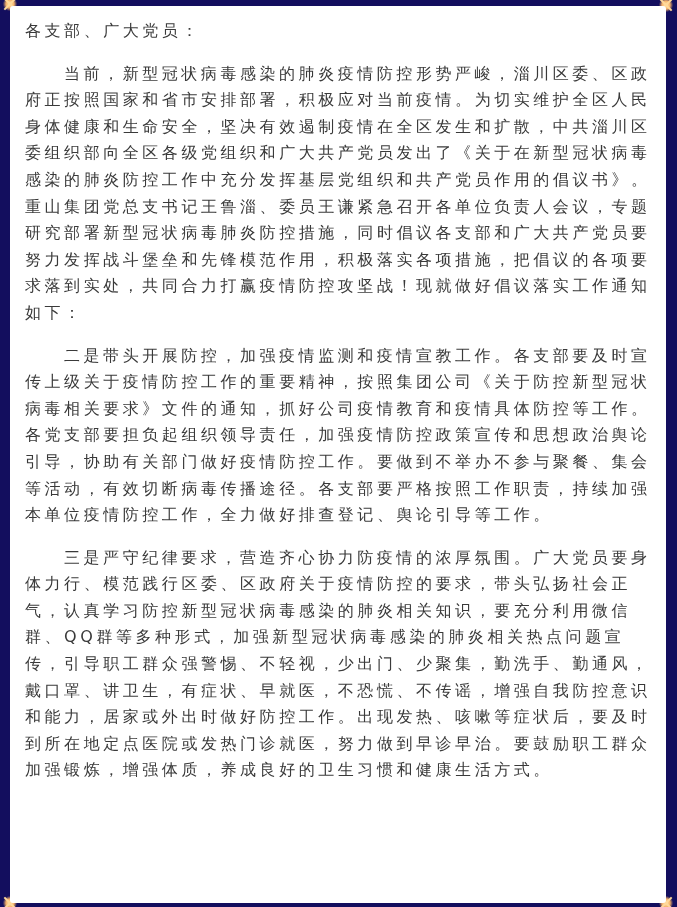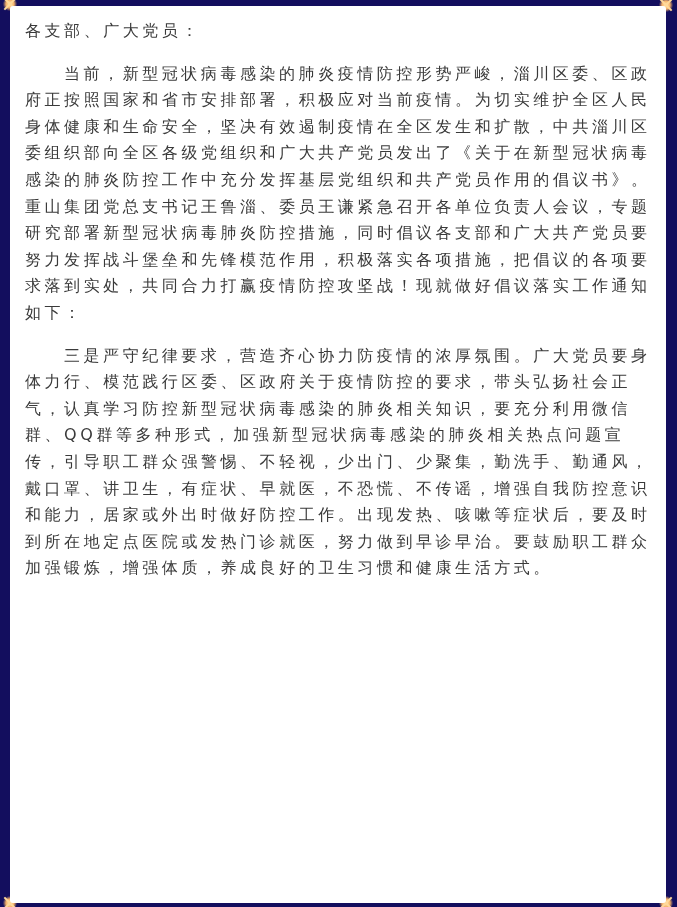--- a/index.html
+++ b/index.html
@@ -62,16 +62,17 @@
 
 <div class="sparkle sp-tl"></div>
 <div class="sparkle sp-tr"></div>
 <div class="sparkle sp-bl"></div>
 <div class="sparkle sp-br"></div>
 
 <div class="card">
   <div class="text">
     <p>各支部、广大党员：</p>
     <p class="indent">当前，新型冠状病毒感染的肺炎疫情防控形势严峻，淄川区委、区政府正按照国家和省市安排部署，积极应对当前疫情。为切实维护全区人民身体健康和生命安全，坚决有效遏制疫情在全区发生和扩散，中共淄川区委组织部向全区各级党组织和广大共产党员发出了《关于在新型冠状病毒感染的肺炎防控工作中充分发挥基层党组织和共产党员作用的倡议书》。重山集团党总支书记王鲁淄、委员王谦紧急召开各单位负责人会议，专题研究部署新型冠状病毒肺炎防控措施，同时倡议各支部和广大共产党员要努力发挥战斗堡垒和先锋模范作用，积极落实各项措施，把倡议的各项要求落到实处，共同合力打赢疫情防控攻坚战！现就做好倡议落实工作通知如下：</p>
+    <p class="indent">二是带头开展防控，加强疫情监测和疫情宣教工作。各支部要及时宣传上级关于疫情防控工作的重要精神，按照集团公司《关于防控新型冠状病毒相关要求》文件的通知，抓好公司疫情教育和疫情具体防控等工作。各党支部要担负起组织领导责任，加强疫情防控政策宣传和思想政治舆论引导，协助有关部门做好疫情防控工作。要做到不举办不参与聚餐、集会等活动，有效切断病毒传播途径。各支部要严格按照工作职责，持续加强本单位疫情防控工作，全力做好排查登记、舆论引导等工作。</p>
     <p class="indent">三是严守纪律要求，营造齐心协力防疫情的浓厚氛围。广大党员要身体力行、模范践行区委、区政府关于疫情防控的要求，带头弘扬社会正气，认真学习防控新型冠状病毒感染的肺炎相关知识，要充分利用微信群、QQ群等多种形式，加强新型冠状病毒感染的肺炎相关热点问题宣传，引导职工群众强警惕、不轻视，少出门、少聚集，勤洗手、勤通风，戴口罩、讲卫生，有症状、早就医，不恐慌、不传谣，增强自我防控意识和能力，居家或外出时做好防控工作。出现发热、咳嗽等症状后，要及时到所在地定点医院或发热门诊就医，努力做到早诊早治。要鼓励职工群众加强锻炼，增强体质，养成良好的卫生习惯和健康生活方式。</p>
 
   </div>
 </div>
 
 </body></html>

